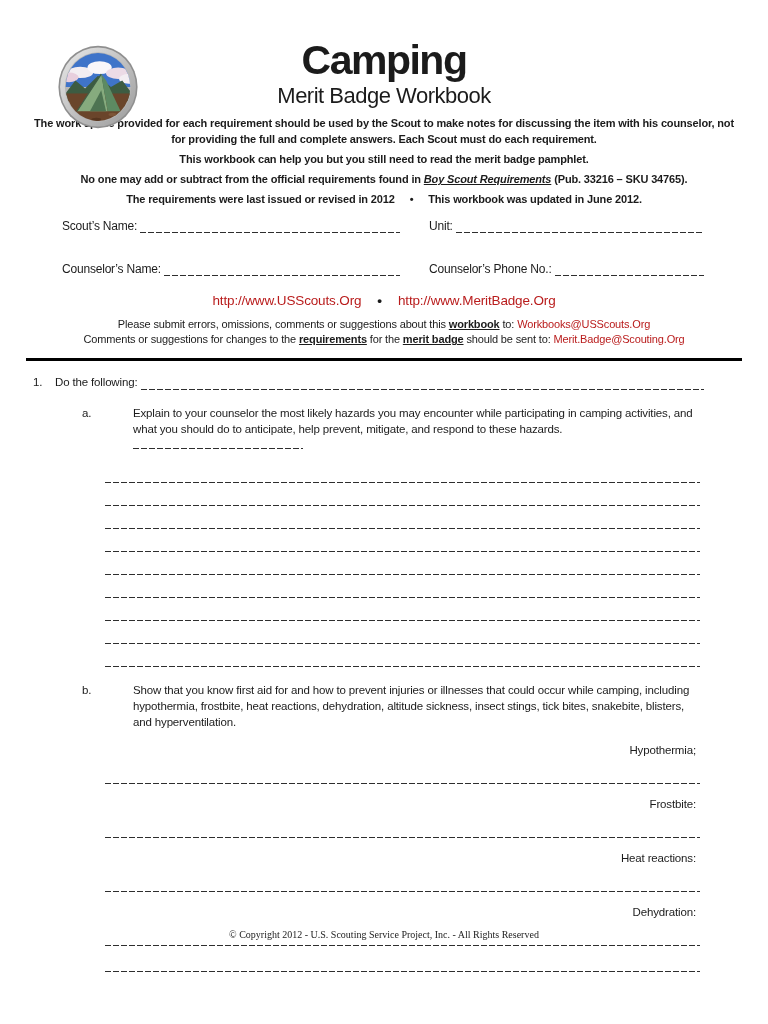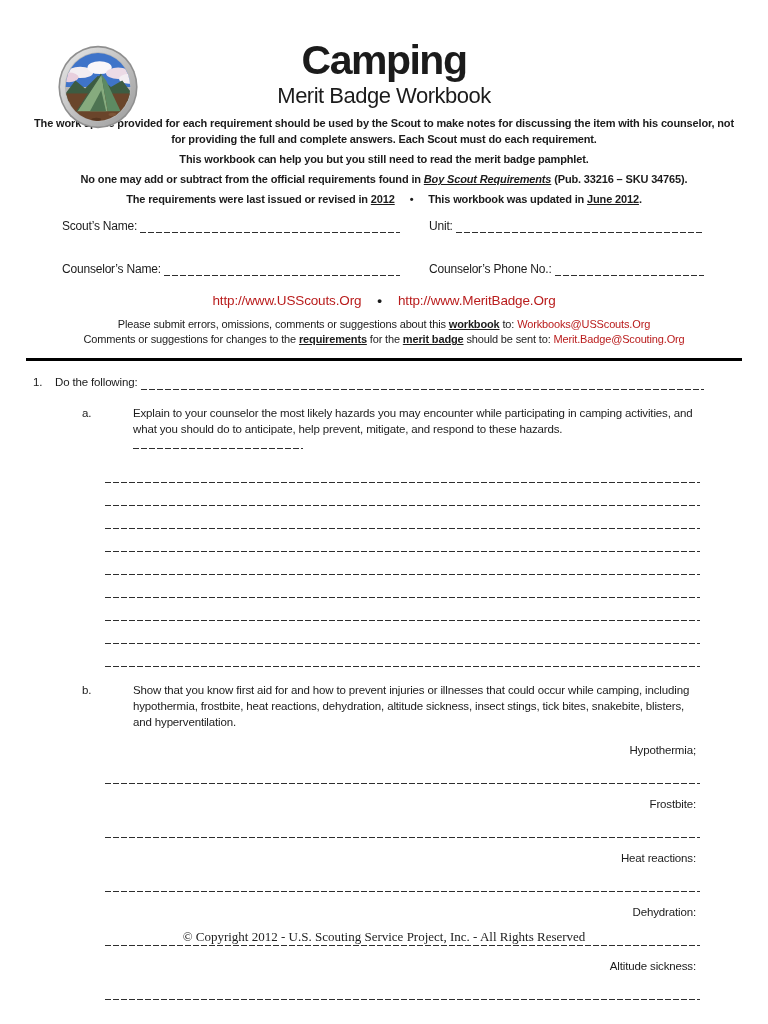--- a/index.html
+++ b/index.html
@@ -9,21 +9,21 @@
   }
   
   .header{position:relative;padding-top:40px;text-align:center;}
   .badge{position:absolute;left:57px;top:45px;width:82px;height:84px;}
   .doc-title{font-size:41px;font-weight:bold;line-height:1;letter-spacing:-1.5px;margin:0;}
   .doc-subtitle{font-size:22px;font-weight:normal;line-height:1.1;margin:3px 0 0 0;letter-spacing:-0.5px;}
   
   .intro{margin:7px 30px 0 30px;text-align:center;font-size:11px;font-weight:bold;line-height:16px;}
   .intro p{margin:0 0 4px 0;}
   .bsr{font-style:italic;text-decoration:underline;}
-  .u{text-decoration:underline;text-align:right;}
+  .u{text-align:right;}
   .dot{display:inline-block;margin:0 12px;font-weight:bold;}
   
   .fields{margin:12px 64px 0 62px;display:grid;grid-template-columns:338px 1fr;column-gap:22px;row-gap:11px;font-size:12px;font-weight:normal;letter-spacing:-0.2px;gap:29px;}
   .field{display:flex;align-items:flex-end;}
   .field .lbl{white-space:nowrap;padding-right:3px;}
   .line-el{background:repeating-linear-gradient(90deg,#2e2e2e 0 6px,rgba(0,0,0,0) 6px 8px) left bottom/100% 1px no-repeat;}
   .fill{flex:1;height:12px;}
   
   .links{margin-top:17px;text-align:center;font-size:13.5px;}
   a.link{color:#b91c1c;cursor:pointer;}
@@ -41,21 +41,21 @@
   .item .letter{width:23px;flex:none;}
   .item .body{flex:1;margin-left:28px;}
   .tail{display:inline-block;width:170px;height:10px;vertical-align:baseline;}
   .answers{margin:7px 68px 0 105px;}
   .ans{height:23px;}
   .sub{margin:12px 68px 0 105px;display:flex;align-items:flex-end;flex-direction:column;}
   .sub .lbl{white-space:nowrap;padding-right:4px;}
   .cont{margin:0 68px 0 105px;height:26px;}
   
   .footer{position:absolute;top:929px;left:0;right:0;text-align:center;
-          font-family:"Liberation Serif",serif;font-size:13px;letter-spacing:0;color:#222;}
+          font-family:"Liberation Serif",serif;font-size:10px;letter-spacing:0;color:#222;}
 </style>
 </head>
 <body>
 
 <div class="page">
 
   <div class="header">
     <svg class="badge" viewBox="0 0 100 104">
       <defs>
         <clipPath id="bc">
@@ -190,22 +190,18 @@
       <span class="fill line-el"></span>
     </div>
     <div class="cont line-el"></div>
 
     <div class="sub">
       <span class="lbl">Dehydration:</span>
       <span class="fill line-el"></span>
     </div>
     <div class="cont line-el"></div>
 
-    <div class="sub">
-      <span class="lbl">Altitude sickness:</span>
-      <span class="fill line-el"></span>
-    </div>
     <div class="cont line-el"></div>
   </div>
 
   <div class="footer">© Copyright 2012 - U.S. Scouting Service Project, Inc. - All Rights Reserved</div>
 
 </div>
 
 </body></html>

